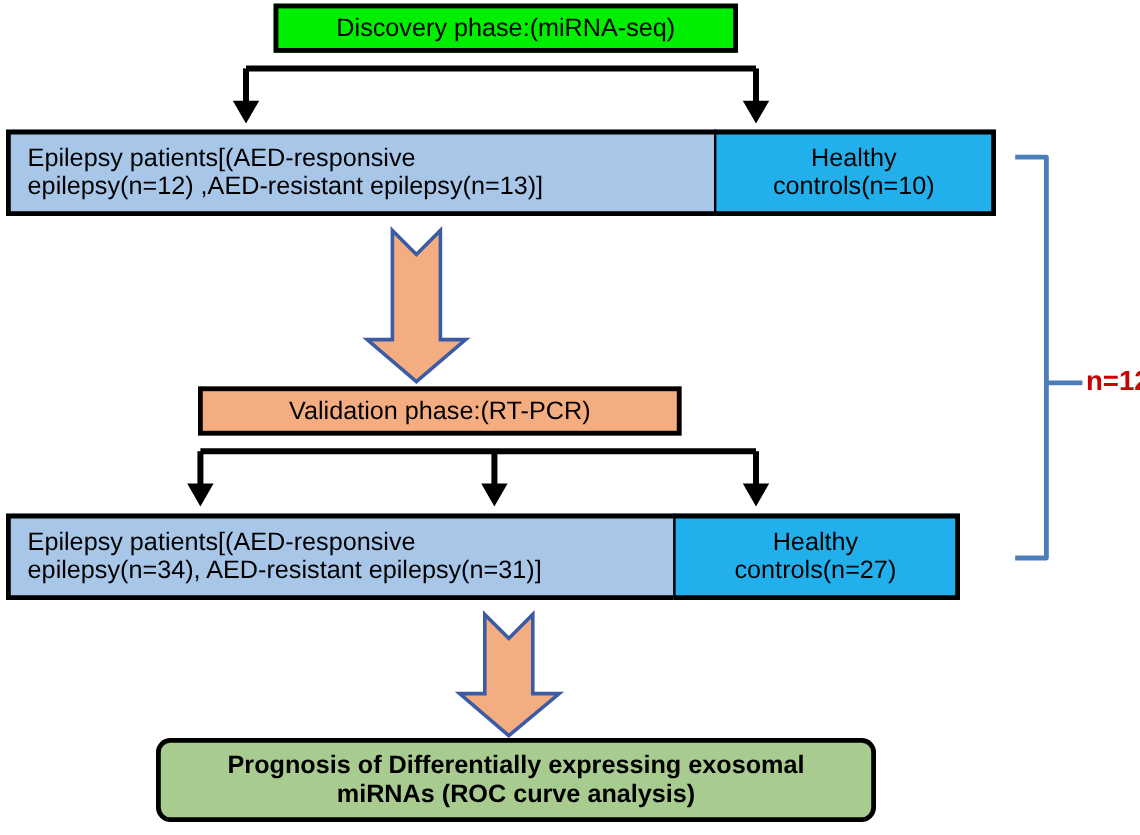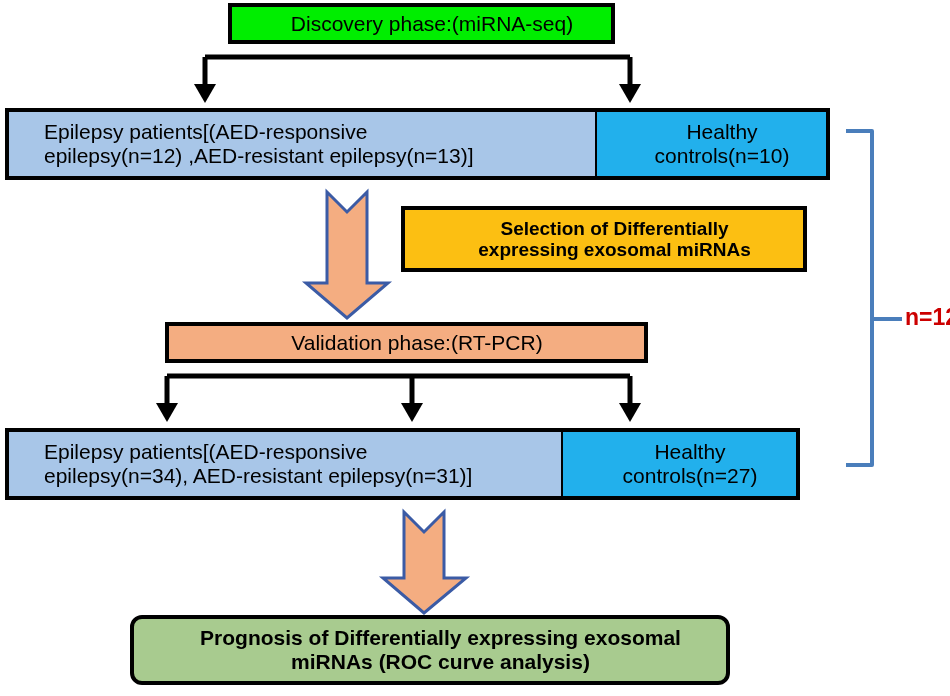--- a/index.html
+++ b/index.html
@@ -25,21 +25,20 @@
     align-items: center;
     justify-content: center;
     text-align: center;
     color: #000000;
     line-height: 1.12;
   }
   .box-text {
     display: block;
     width: 100%;
     white-space: pre-line;
-    margin-left: 21px;
   }
 
   
   #discovery-box {
     left: 228px; top: 3px; width: 387px; height: 41px;
     background: #00ee00;
     font-size: 21px;
     font-weight: 400;
   }
   #patients-row1 {
@@ -57,21 +56,21 @@
     font-size: 21px;
     border-left-width: 2px;
   }
   #selection-box {
     left: 401px; top: 206px; width: 406px; height: 66px;
     background: #fcbf12;
     font-size: 19px;
     font-weight: bold;
   }
   #validation-box {
-    left: 165px; top: 322px; width: 483px; height: 41px;
+    left: 165px; top: 322px; width: 403px; height: 41px;
     background: #f4ad81;
     font-size: 21px;
   }
   #patients-row2 {
     left: 5px; top: 428px; width: 558px; height: 72px;
     background: #a8c6e8;
     font-size: 21px;
     justify-content: flex-start;
     text-align: left;
     padding-left: 14px;
@@ -155,24 +154,20 @@
 
   <div class="box" id="patients-row1">
     <span class="box-text">Epilepsy patients[(AED-responsive
 epilepsy(n=12) ,AED-resistant epilepsy(n=13)]</span>
   </div>
   <div class="box" id="controls-row1">
     <span class="box-text">Healthy
 controls(n=10)</span>
   </div>
 
-  <div class="box" id="selection-box">
-    <span class="box-text">Selection of  Differentially
-expressing exosomal miRNAs</span>
-  </div>
 
   <div class="box" id="validation-box">
     <span class="box-text">Validation phase:(RT-PCR)</span>
   </div>
 
   <div class="box" id="patients-row2">
     <span class="box-text">Epilepsy patients[(AED-responsive
 epilepsy(n=34), AED-resistant epilepsy(n=31)]</span>
   </div>
   <div class="box" id="controls-row2">

